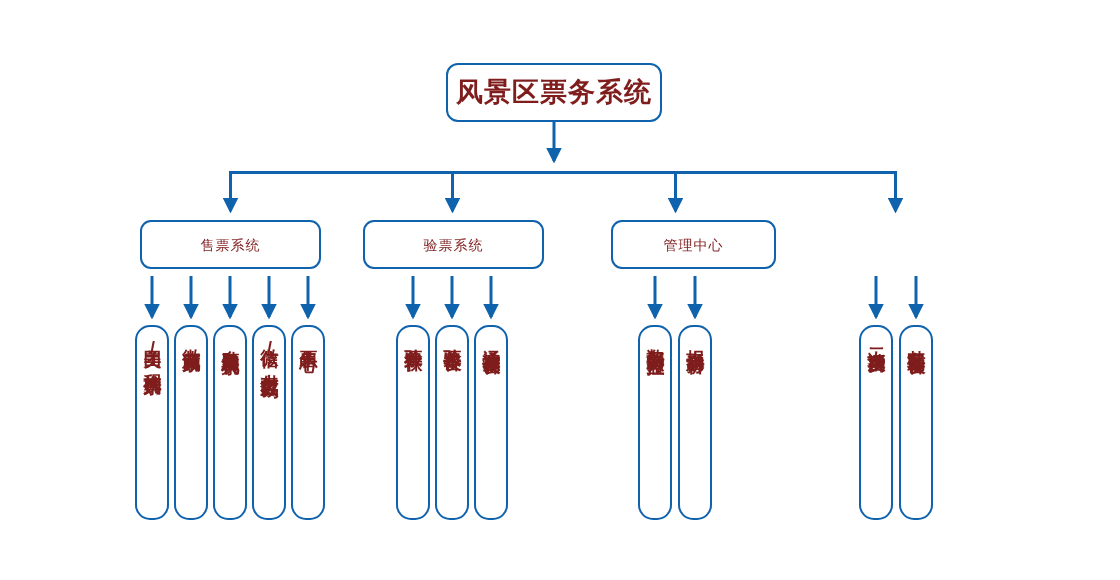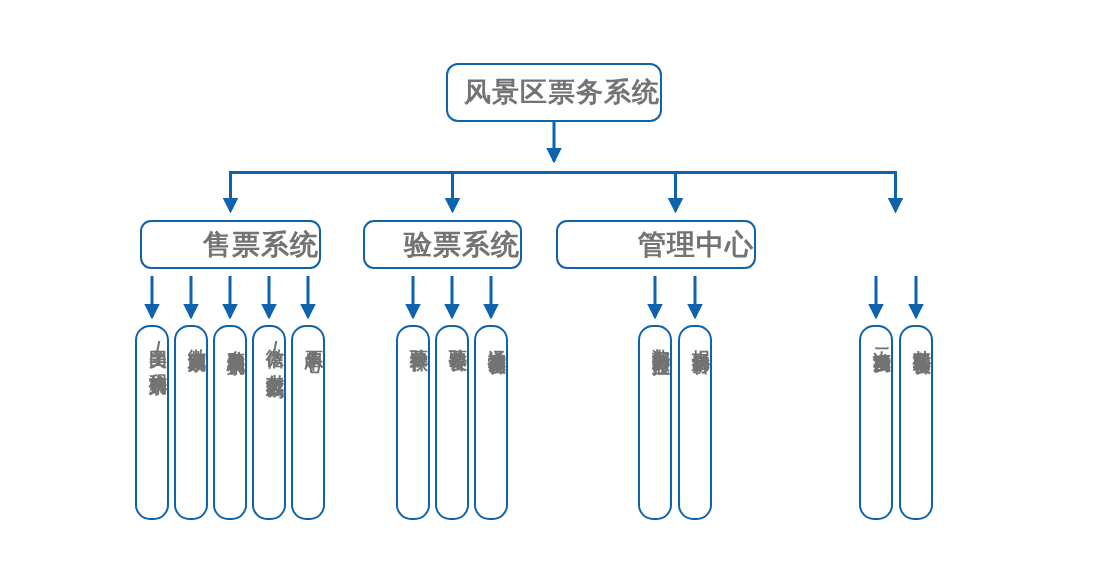--- a/index.html
+++ b/index.html
@@ -26,22 +26,22 @@
     pointer-events: none;
   }
 
   .node {
     position: absolute;
     box-sizing: border-box;
     border: 2.5px solid #0f62ac;
     background: #ffffff;
     display: flex;
     align-items: center;
-    justify-content: flex-end;
-    color: #737373;
+    justify-content: center;
+    color: #7f1d1d;
   }
 
   
   .node.root {
     left: 446px;
     top: 63px;
     width: 216px;
     height: 59px;
     border-radius: 12px;
   }
@@ -52,22 +52,22 @@
     line-height: 1;
   }
 
   
   .node.cat {
     top: 220px;
     height: 49px;
     border-radius: 11px;
   }
   .node.cat .label {
-    font-size: 28px;
-    font-weight: 700;
+    font-size: 14px;
+    font-weight: 400;
     letter-spacing: 1px;
     line-height: 1;
   }
 
   
   .node.leaf {
     top: 325px;
     width: 34px;
     height: 195px;
     border-radius: 15px;
@@ -125,24 +125,24 @@
     </g>
   </svg>
 
   <div class="node root">
     <span class="label">风景区票务系统</span>
   </div>
 
   <div class="node cat" style="left:140px; width:181px;">
     <span class="label">售票系统</span>
   </div>
-  <div class="node cat" style="left:363px; width:159px;">
+  <div class="node cat" style="left:363px; width:181px;">
     <span class="label">验票系统</span>
   </div>
-  <div class="node cat" style="left:556px; width:200px;">
+  <div class="node cat" style="left:611px; width:165px;">
     <span class="label">管理中心</span>
   </div>
 
   <div class="node leaf" style="left:135px;">
     <span class="label">美团/携程购票</span>
   </div>
   <div class="node leaf" style="left:174px;">
     <span class="label">微商城购票</span>
   </div>
   <div class="node leaf" style="left:213px;">

